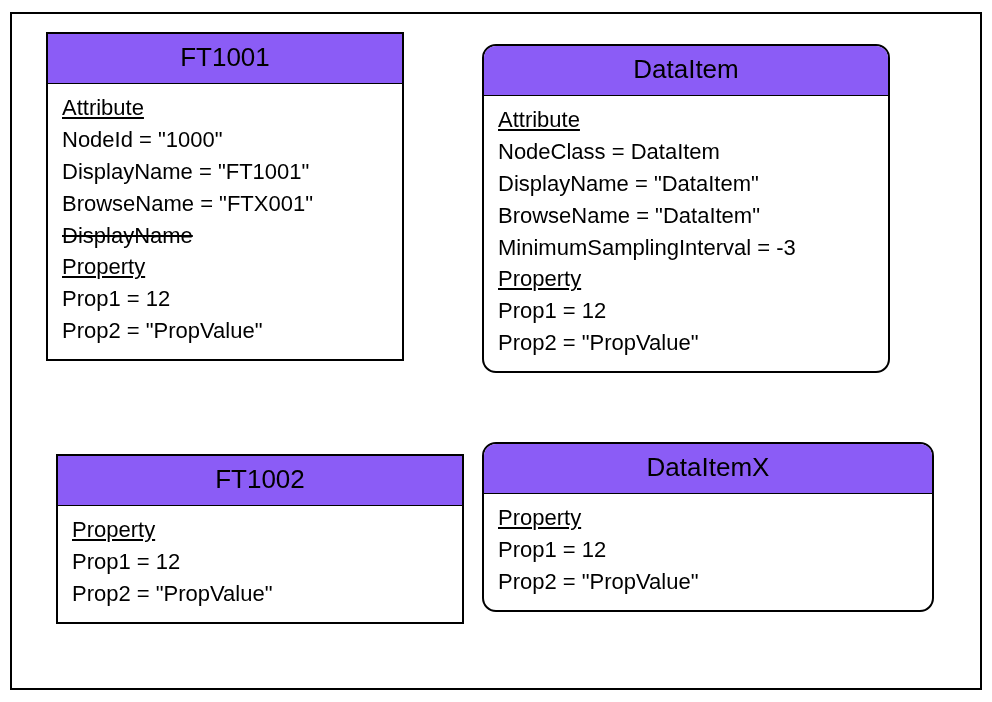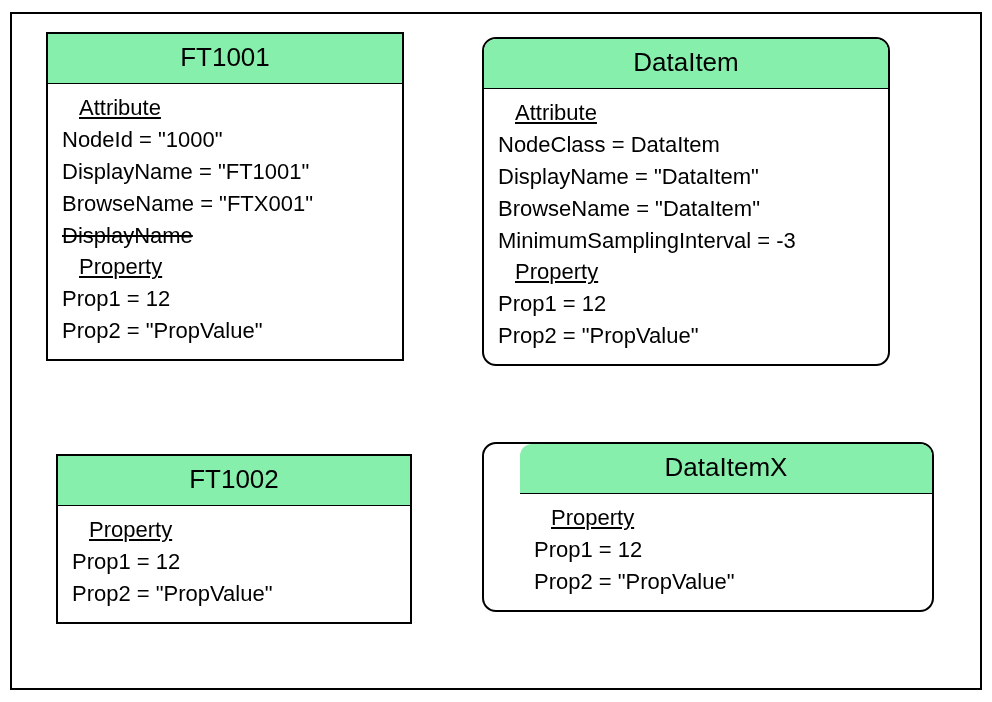--- a/index.html
+++ b/index.html
@@ -16,44 +16,44 @@
       border: 2px solid #000;
       position: relative;
     }
     .node {
       position: absolute;
       border: 2px solid #000;
       background: #fff;
     }
     .node.rounded { border-radius: 14px; }
     .node-title {
-      background: #86efac;
+      background: #8b5cf6;
       text-align: center;
       font-size: 26px;
       padding: 8px 6px 10px;
       border-bottom: 1px solid #000;
     }
     .node.rounded .node-title {
       border-top-left-radius: 12px;
       border-top-right-radius: 12px;
     }
     .node-body {
       padding: 8px 14px 12px;
       font-size: 22px;
       line-height: 1.45;
     }
-    .section-heading { text-decoration: underline; margin-left: 17px; }
+    .section-heading { text-decoration: underline; }
     .struck { text-decoration: line-through; }
     .row { white-space: nowrap; }
 
     
     #n1 { left: 34px;  top: 18px;  width: 358px; }
-    #n2 { left: 470px; top: 23px;  width: 408px; }
-    #n3 { left: 44px;  top: 440px; width: 356px; }
-    #n4 { left: 470px; top: 428px; width: 452px; padding-left: 36px; }
+    #n2 { left: 470px; top: 30px;  width: 408px; }
+    #n3 { left: 44px;  top: 440px; width: 408px; }
+    #n4 { left: 470px; top: 428px; width: 452px; }
   </style>
 </head>
 <body>
 
 <div class="canvas">
 
   <div id="n1" class="node">
     <div class="node-title">FT1001</div>
     <div class="node-body">
       <div class="row section-heading">Attribute</div>

